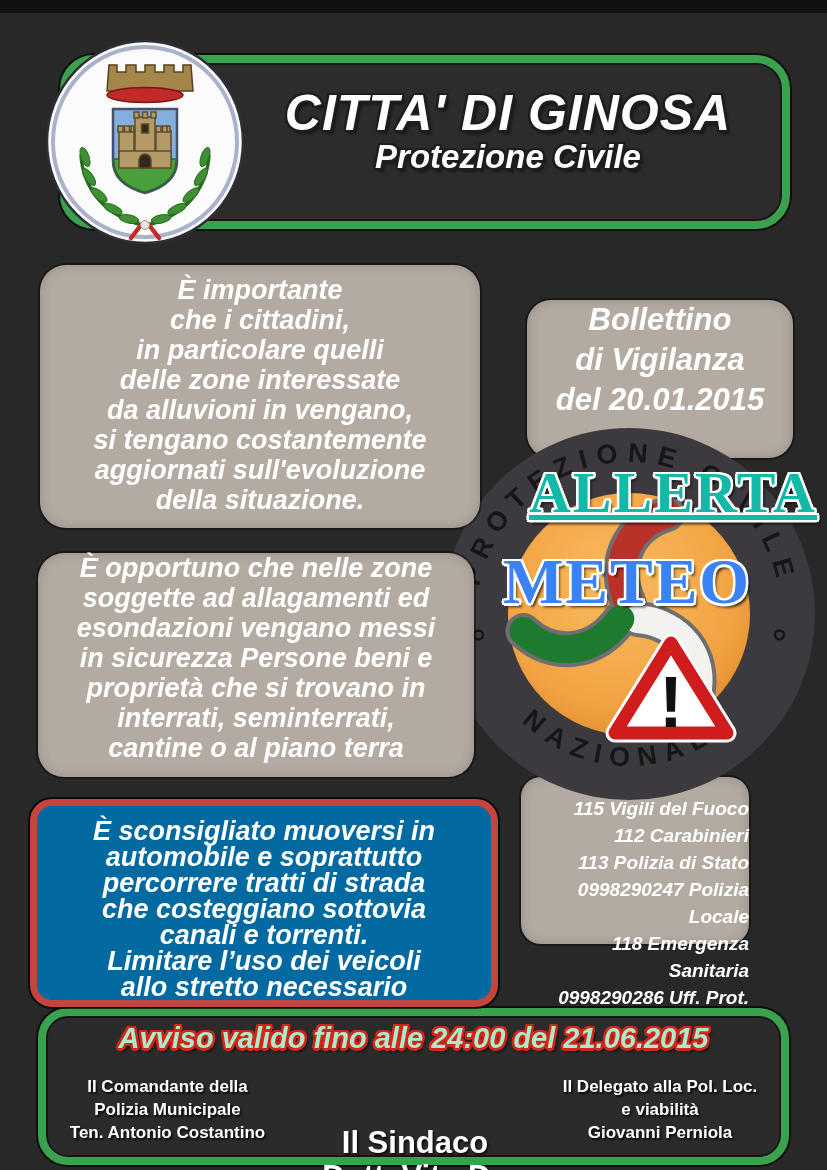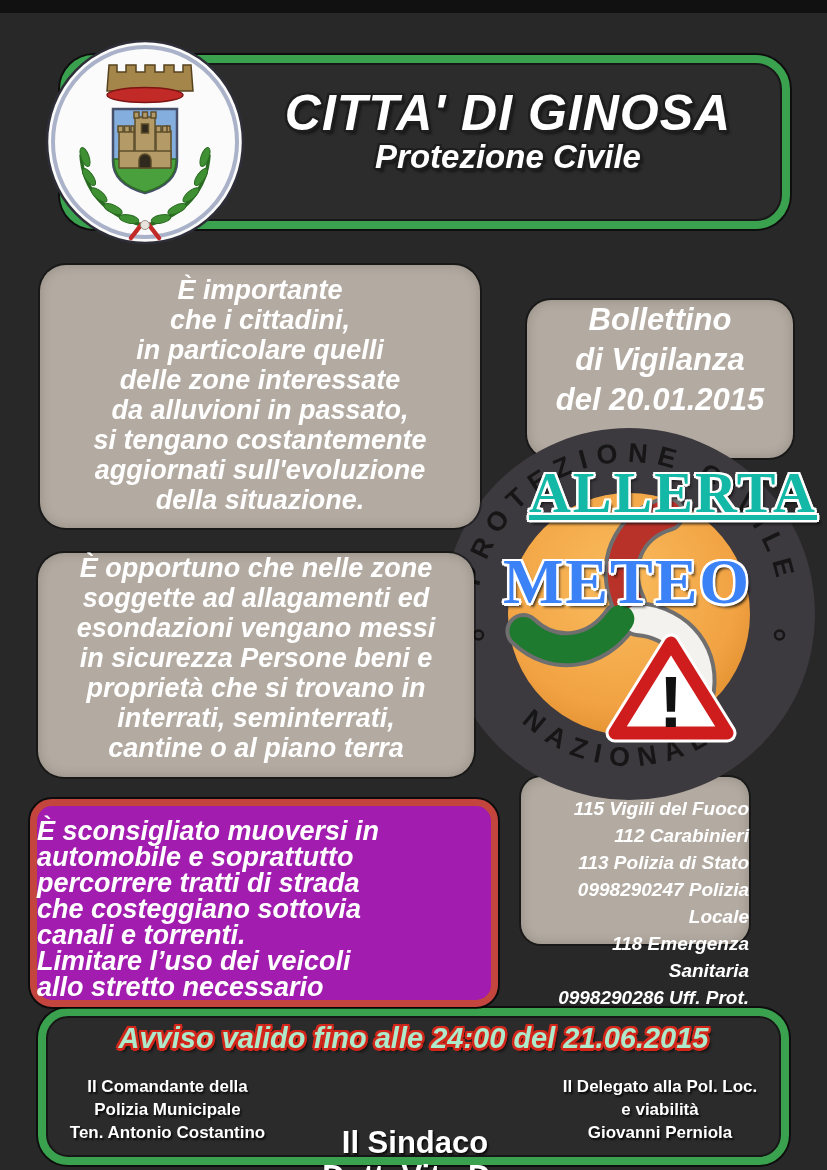--- a/index.html
+++ b/index.html
@@ -43,23 +43,23 @@
   .bulletin{left:527px;top:287px;width:266px;height:158px;padding-top:0;z-index:1;
         font-size:31px;line-height:40px;border-radius:24px;}
   .bulletin div{--oc:#2b2b2b;--dc:rgba(0,0,0,.55);}
   .phones{left:521px;top:764px;width:228px;height:167px;z-index:1;border-radius:20px;
         text-align:right;padding:18px 0 0 20px;box-sizing:border-box;
         font-size:19px;line-height:27px;}
   .phones div{--oc:#dd1f1f;--dc:rgba(0,0,0,.35);}
   
   .redbox{
     position:absolute;left:30px;top:786px;width:454px;height:182px;
-    border:7px solid #c4453e;border-radius:22px;background:#a21caf;
+    border:7px solid #c4453e;border-radius:22px;background:#0369a1;
     box-shadow:0 0 0 2px rgba(0,0,0,.7);z-index:3;
-    text-align:left;padding-top:12px;font-size:27px;line-height:26px;
+    text-align:center;padding-top:12px;font-size:27px;line-height:26px;
   }
   .redbox div{--oc:#e832c8;--dc:rgba(0,0,0,.8);}
   
   .badge{position:absolute;left:441px;top:413px;z-index:2;}
   .allerta{
     position:absolute;left:453px;top:450px;width:364px;text-align:right;z-index:4;
     font-family:"Liberation Serif",serif;font-weight:bold;font-size:58px;line-height:60px;
     color:#14b8a6;letter-spacing:2px;--oc:#fff;--dc:rgba(10,10,10,.85);font-style:normal;text-decoration:underline;
   }
   .meteo{
@@ -141,21 +141,21 @@
       <path d="M96,186 l-10,13 M104,186 l10,13" stroke="#c22a28" stroke-width="4.5" fill="none"></path>
       <circle cx="100" cy="186" r="4.5" fill="#e8e4dd" stroke="#9a9488"></circle>
     </g>
   </svg>
 
   <div class="panel box1 outlined">
     <div>È importante</div>
     <div>che i cittadini,</div>
     <div>in particolare quelli</div>
     <div>delle zone interessate</div>
-    <div>da alluvioni in passato,</div>
+    <div>da alluvioni in vengano,</div>
     <div>si tengano costantemente</div>
     <div>aggiornati sull'evoluzione</div>
     <div>della situazione.</div>
   </div>
 
   <div class="panel bulletin outlined">
     <div>Bollettino</div>
     <div>di Vigilanza</div>
     <div>del 20.01.2015</div>
   </div>

